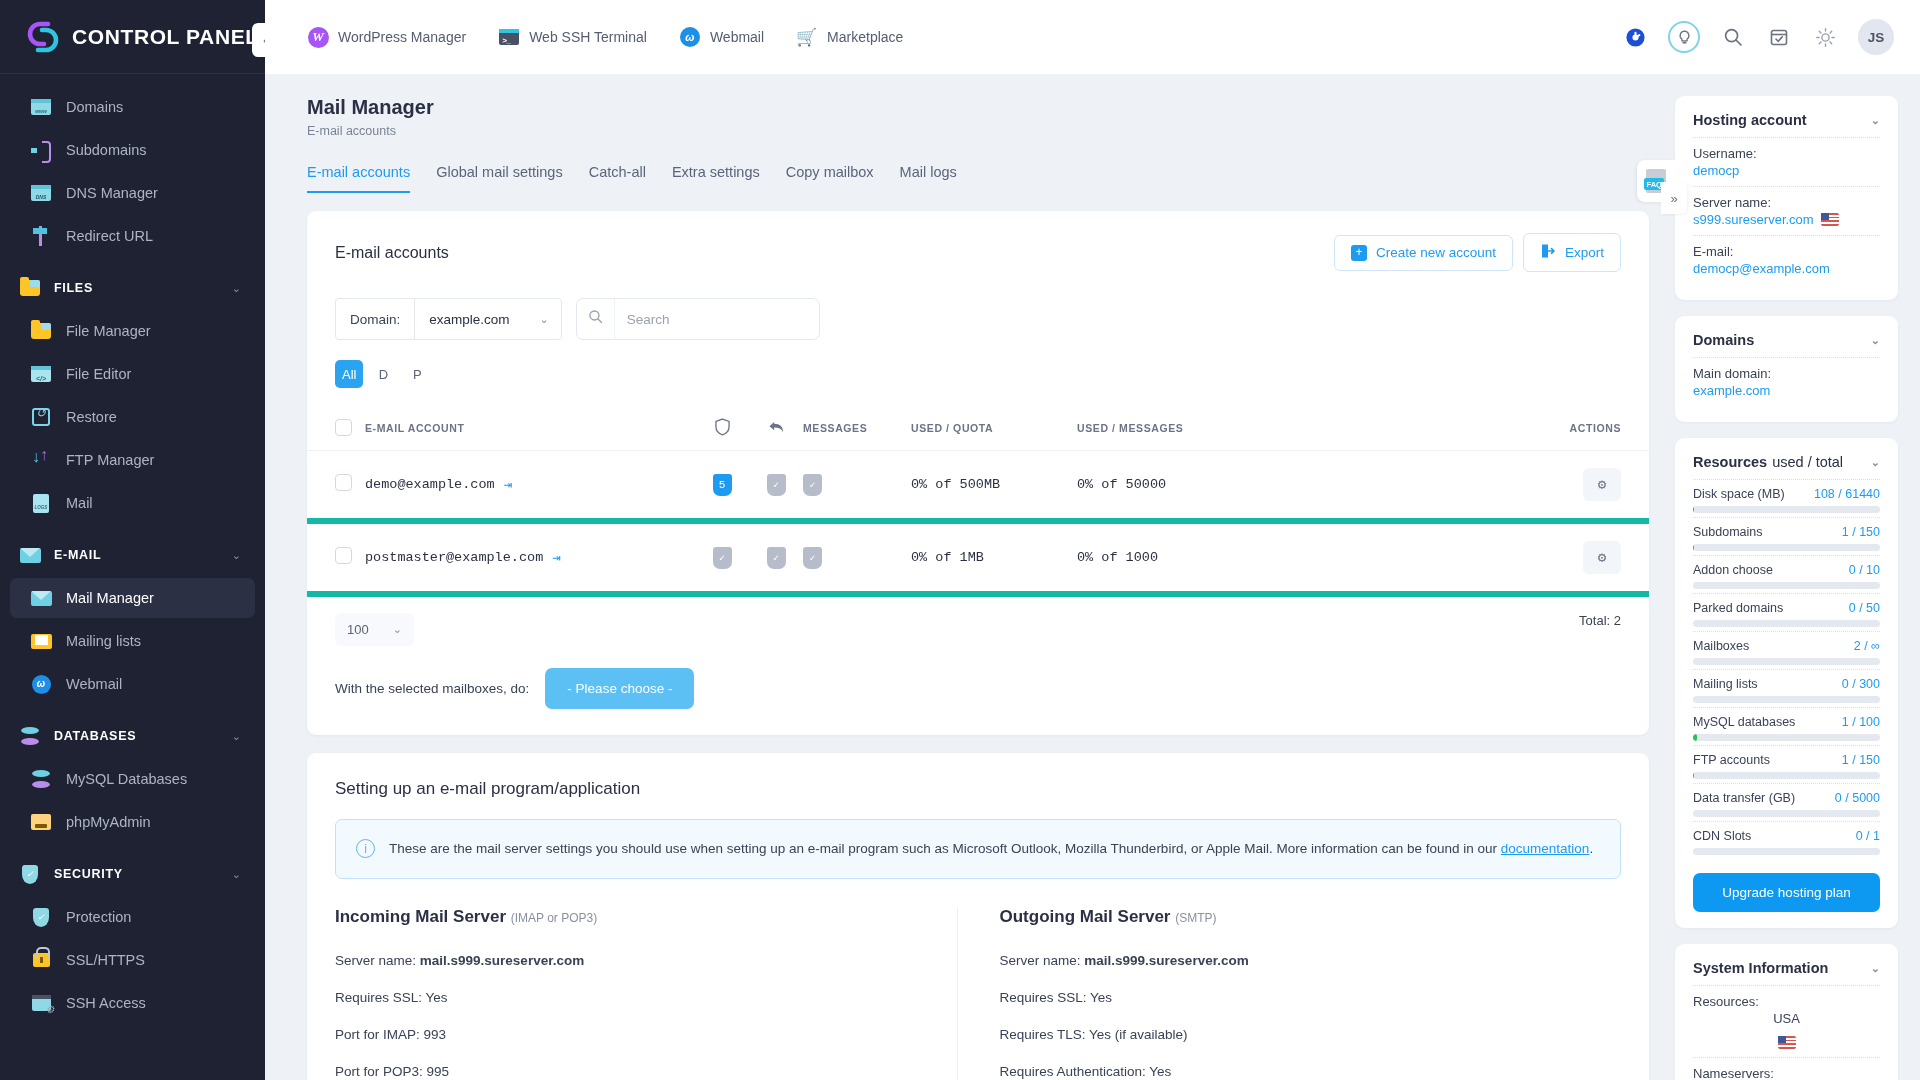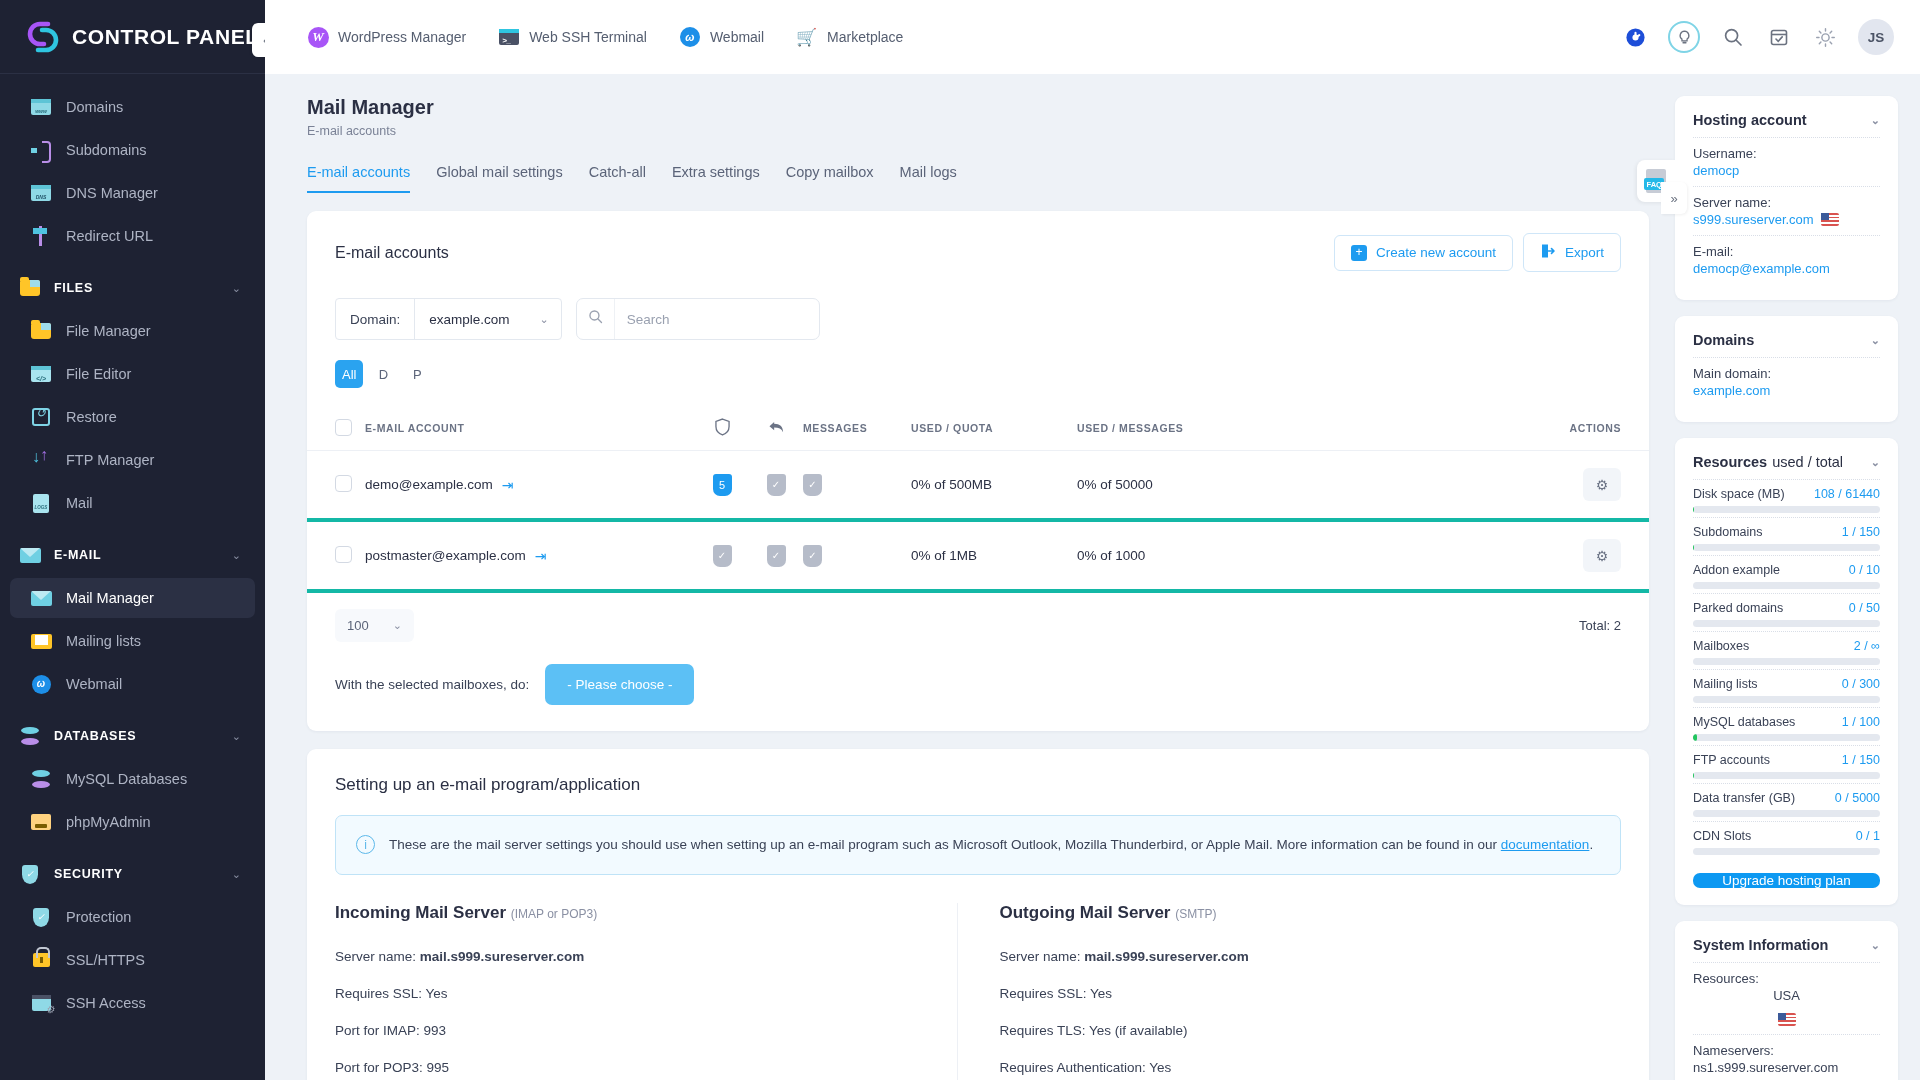--- a/index.html
+++ b/index.html
@@ -228,22 +228,22 @@
   }
   .letter.active { background: #2aa3f0; color: #fff; }
 
   table.mails { width: 100%; border-collapse: collapse; margin-top: 18px; }
   table.mails th {
     font-size: 10.5px; font-weight: bold; color: #6b7385;
     letter-spacing: 0.6px; text-align: left;
     padding: 12px 0; border-bottom: 1px solid #edf0f5;
   }
   table.mails td {
-    padding: 17px 0; border-bottom: 4px solid #14b8a6;
-    font-size: 13.5px; color: #2b3044;
+    padding: 17px 0; border-bottom: 6px solid #14b8a6;
+    font-size: 13.5px; color: #2b3044; font-family: Liberation Mono, monospace;
   }
   .cbx {
     width: 17px; height: 17px; border: 1.5px solid #d3d9e3;
     border-radius: 4px; display: inline-block; cursor: pointer;
   }
   .col-cbx { width: 58px; padding-left: 28px !important; }
   .col-acct { width: 330px; }
   .col-ico { width: 54px; text-align: center !important; }
   .col-fwd { width: 108px; }
   .col-quota { width: 166px; }
@@ -264,21 +264,21 @@
     align-items:center; justify-content:center;
   }
   .link-blue { color: #1d9bf0; }
   .gear-btn {
     width: 38px; height: 33px; background: #f2f5f9;
     border-radius: 6px; display:inline-flex; align-items:center;
     justify-content:center; color:#6b7385; font-size:14px; cursor:pointer;
   }
 
   .table-foot {
-    display: flex; align-items: center;
+    display: flex; 
     padding: 16px 28px 0 28px;
   }
   .perpage {
     display: flex; align-items: center; gap: 24px;
     background: #f7f9fc; border-radius: 6px;
     padding: 9px 12px; font-size: 13px; color: #5b6479; cursor: pointer;
   }
   .total { margin-left: auto; font-size: 13px; color: #3a4256; }
 
   .bulk { display: flex; align-items: center; gap: 16px; padding: 22px 28px 26px 28px; }
@@ -343,21 +343,21 @@
   }
   .res-row { border-top: 1px dotted #d9dee7; padding: 7px 0 4px 0; }
   .res-line { display: flex; align-items: baseline; }
   .res-k { font-size: 12.5px; color: #3a4256; flex: 1; }
   .res-v { font-size: 12.5px; color: #1d9bf0; }
   .bar { height: 7px; background: #e4e8ef; border-radius: 4px; margin-top: 5px; overflow: hidden; }
   .bar > i { display: block; height: 100%; background: #22c55e; border-radius: 4px; }
   .upg {
     width: 100%; margin-top: 14px;
     background: #0d99f2; color: #fff; border: none;
-    border-radius: 7px; padding: 0 0; font-size: 13.5px;
+    border-radius: 7px; padding: 12px 0; font-size: 13.5px;
     cursor: pointer; font-family: "Liberation Sans", sans-serif;
   }
   .rp-plain { font-size: 13px; color: #3a4256; line-height:1.5; }
 
   .faq-tab {
     position: absolute; right: 0; top: 86px;
     width: 38px; height: 42px; background: #fff;
     border-radius: 8px 0 0 8px;
     display: flex; align-items: center; justify-content: center;
     box-shadow: -1px 1px 4px rgba(0,0,0,.07);
@@ -859,21 +859,21 @@
           <div class="res-line">
               <span class="res-k">Subdomains</span>
               <span class="res-v">1 / 150</span>
             </div>
           <div class="bar">
               <i style="width:0.7%"></i>
             </div>
         </div>
         <div class="res-row">
           <div class="res-line">
-              <span class="res-k">Addon example</span>
+              <span class="res-k">Addon choose</span>
               <span class="res-v">0 / 10</span>
             </div>
           <div class="bar">
               <i style="width:0%"></i>
             </div>
         </div>
         <div class="res-row">
           <div class="res-line">
               <span class="res-k">Parked domains</span>
               <span class="res-v">0 / 50</span>

